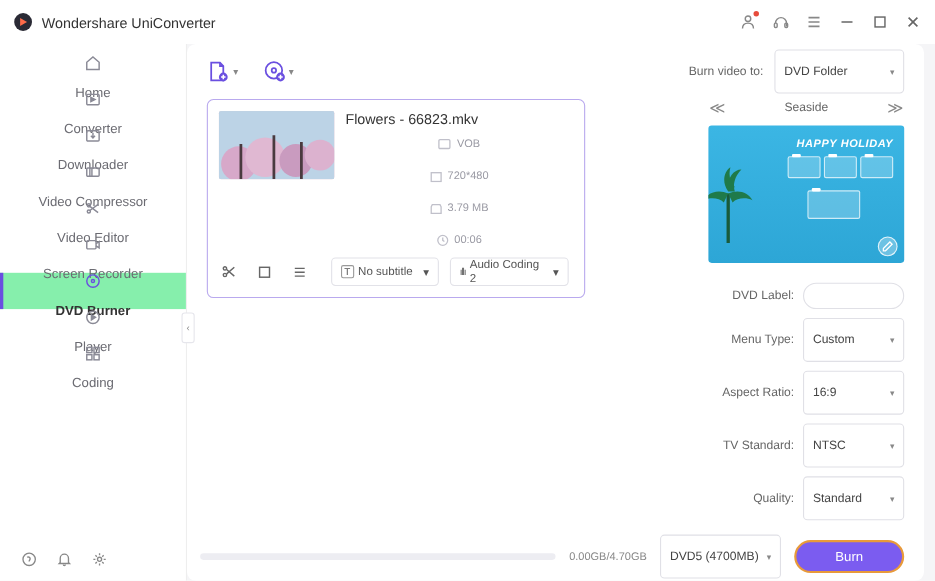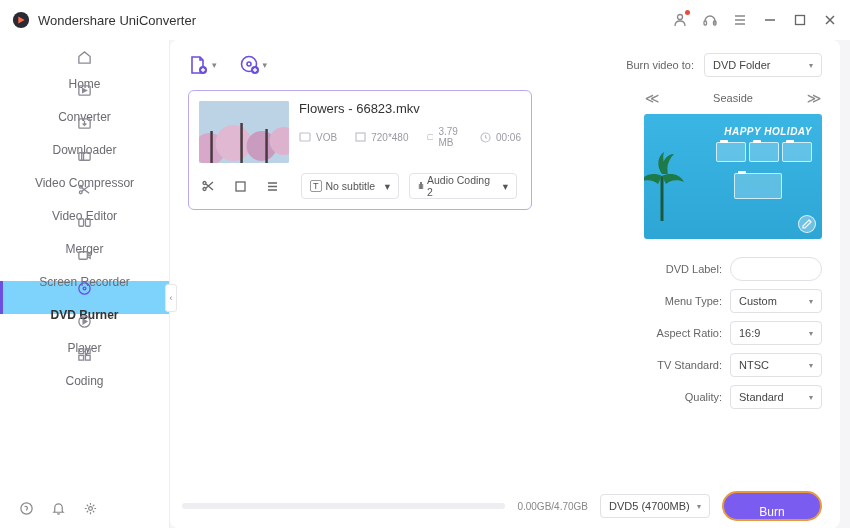--- a/index.html
+++ b/index.html
@@ -9,44 +9,44 @@
 .app-logo{width:18px;height:18px;display:flex;align-items:center;justify-content:center;}
 .app-title{font-size:13px;color:#333;}
 .titlebar-right{display:flex;align-items:center;gap:14px;}
 .tbtn{width:16px;height:16px;display:flex;align-items:center;justify-content:center;cursor:pointer;color:#666;}
 .user-ico{position:relative;}
 .user-ico .dot{position:absolute;top:-2px;right:-2px;width:5px;height:5px;background:#e74c3c;border-radius:50%;}
 .outer{display:flex;height:488px;}
 .sidebar{width:170px;background:#fff;border-right:1px solid #eee;display:flex;flex-direction:column;position:relative;}
 .nav{flex:1;padding-top:10px;}
 .nav-item{height:33px;display:flex;align-items:center;gap:12px;padding:0 18px;font-size:12px;color:#6b6b72;cursor:pointer;flex-direction:column;}
-.nav-item.active{background:#7dd3fc;color:#333;font-weight:600;border-left:3px solid #6a4fe0;padding-left:15px;}
+.nav-item.active{background:#86efac;color:#333;font-weight:600;border-left:3px solid #6a4fe0;padding-left:15px;}
 .nav-item .ico{width:16px;height:16px;display:flex;align-items:center;justify-content:center;color:#8a8a96;}
 .nav-item.active .ico{color:#6a4fe0;}
 .collapse-btn{position:absolute;right:-8px;top:244px;width:12px;height:28px;background:#fff;border:1px solid #e6e6ec;border-radius:3px;display:flex;align-items:center;justify-content:center;cursor:pointer;font-size:9px;color:#888;}
 .bottom-icons{display:flex;gap:16px;padding:12px 18px;color:#888;}
 .bottom-icons .bi{width:16px;height:16px;cursor:pointer;display:flex;align-items:center;justify-content:center;}
 .main{flex:1;display:flex;flex-direction:column;}
 .content-card{margin:0 10px 0 0;background:#fff;border-radius:8px;flex:1;display:flex;flex-direction:column;overflow:hidden;}
 .toolbar{height:50px;display:flex;align-items:center;padding:0 18px;justify-content:space-between;}
 .tool-left{display:flex;gap:22px;align-items:center;}
 .tool-ico{display:flex;align-items:center;gap:2px;cursor:pointer;color:#6a4fe0;}
 .tool-ico .chev{font-size:9px;color:#888;}
 .burn-to{display:flex;align-items:center;gap:10px;font-size:11px;color:#666;}
-.sel{height:24px;border:1px solid #e0e0e6;border-radius:4px;background:#fff;display:flex;align-items:center;padding:0 8px;font-size:11px;color:#444;cursor:pointer;justify-content:space-between;}
+.sel{height:40px;border:1px solid #e0e0e6;border-radius:4px;background:#fff;display:flex;align-items:center;padding:0 8px;font-size:11px;color:#444;cursor:pointer;justify-content:space-between;}
 .sel .tri{font-size:8px;color:#888;}
 .body-row{flex:1;display:flex;padding:0 18px 8px 18px;gap:20px;}
 .filecol{flex:1;}
 .file-card{border:1.5px solid #b9a9ee;border-radius:6px;padding:10px;width:344px;}
 .file-top{display:flex;gap:10px;}
 .thumb{width:105px;height:62px;background:#d7c9d8;border-radius:2px;overflow:hidden;position:relative;}
 .thumb svg{width:100%;height:100%;}
 .finfo{flex:1;}
 .fname{font-size:13px;color:#333;margin-bottom:10px;}
-.frow{display:flex;align-items:center;gap:18px;font-size:10px;color:#9a9aa4;}
+.frow{display:flex;align-items:center;gap:18px;font-size:10px;color:#9a9aa4;flex-direction:column;}
 .frow .pair{display:flex;align-items:center;gap:5px;}
 .file-tools{display:flex;align-items:center;gap:14px;margin-top:10px;}
 .ft-ico{width:18px;height:18px;display:flex;align-items:center;justify-content:center;color:#777;cursor:pointer;font-size:12px;}
 .ft-drops{display:flex;gap:10px;margin-left:6px;}
 .fsel{height:26px;border:1px solid #e2e2e8;border-radius:4px;background:#fff;display:flex;align-items:center;padding:0 8px;font-size:10.5px;color:#555;cursor:pointer;justify-content:space-between;gap:8px;}
 .rightcol{width:178px;}
 .tpl-nav{display:flex;align-items:center;justify-content:space-between;margin-bottom:8px;}
 .tpl-arrow{width:16px;height:16px;display:flex;align-items:center;justify-content:center;color:#888;cursor:pointer;font-size:14px;}
 .tpl-name{font-size:11px;color:#666;}
 .tpl-preview{width:178px;height:125px;border-radius:3px;background:linear-gradient(#3bb6e4,#2da6d6);position:relative;overflow:hidden;}
@@ -59,21 +59,21 @@
 .edit-tpl{position:absolute;bottom:6px;right:6px;width:18px;height:18px;background:rgba(255,255,255,.3);border:1px solid rgba(255,255,255,.8);border-radius:50%;display:flex;align-items:center;justify-content:center;cursor:pointer;color:#fff;font-size:9px;}
 .form{margin-top:18px;display:flex;flex-direction:column;gap:8px;}
 .form-row{display:flex;align-items:center;justify-content:flex-end;gap:8px;}
 .form-row label{font-size:11px;color:#666;white-space:nowrap;}
 .form-row .sel,.form-row .inp{width:92px;}
 .inp{height:24px;border:1px solid #e0e0e6;border-radius:12px;background:#fff;padding:0 8px;font-size:11px;}
 .footer{height:44px;display:flex;align-items:center;gap:12px;padding:0 18px 0 12px;}
 .progressbar{flex:1;height:6px;background:#ededf2;border-radius:3px;position:relative;}
 .ptext{font-size:10px;color:#888;white-space:nowrap;}
 .disc-sel{width:110px;}
-.burn-btn{width:100px;height:30px;background:#7b5cf0;border:2px solid #e89a3a;border-radius:16px;color:#fff;font-size:12px;display:flex;align-items:flex-end;justify-content:center;cursor:pointer;font-weight:500;}
+.burn-btn{width:100px;height:30px;background:#7b5cf0;border:2px solid #e89a3a;border-radius:16px;color:#fff;font-size:12px;display:flex;align-items:center;justify-content:center;cursor:pointer;font-weight:500;}
 </style>
 </head>
 <body>
 
 <div class="titlebar">
   <div class="titlebar-left">
     <span class="app-logo">
       <svg viewBox="0 0 20 20">
           <circle cx="10" cy="10" r="9" fill="#2a2a35"></circle>
           <path d="M7 6l7 4-7 4z" fill="#ff6b4a"></path>
@@ -159,29 +159,20 @@
         </div>
       <div class="nav-item">
           <span class="ico">
             <svg width="15" height="15" viewBox="0 0 16 16" fill="none" stroke="currentColor" stroke-width="1.4">
               <circle cx="4" cy="5" r="1.5"></circle>
               <circle cx="4" cy="11" r="1.5"></circle>
               <path d="M5 6l8 6M5 10l8-6"></path>
             </svg>
           </span>
           <span>Video Editor</span>
-        </div>
-      <div class="nav-item">
-          <span class="ico">
-            <svg width="15" height="15" viewBox="0 0 16 16" fill="none" stroke="currentColor" stroke-width="1.4">
-              <rect x="2" y="4" width="5" height="8" rx="1"></rect>
-              <rect x="9" y="4" width="5" height="8" rx="1"></rect>
-            </svg>
-          </span>
-          <span>Merger</span>
         </div>
       <div class="nav-item">
           <span class="ico">
             <svg width="15" height="15" viewBox="0 0 16 16" fill="none" stroke="currentColor" stroke-width="1.4">
               <rect x="2" y="4" width="9" height="8" rx="1"></rect>
               <path d="M11 7l3-2v6l-3-2"></path>
             </svg>
           </span>
           <span>Screen Recorder</span>
         </div>

